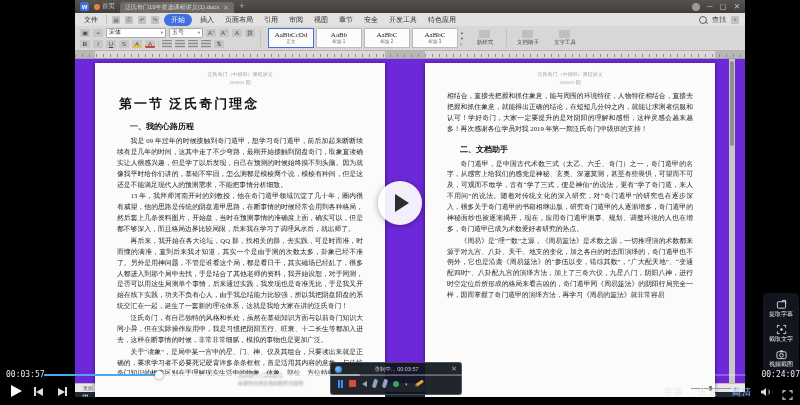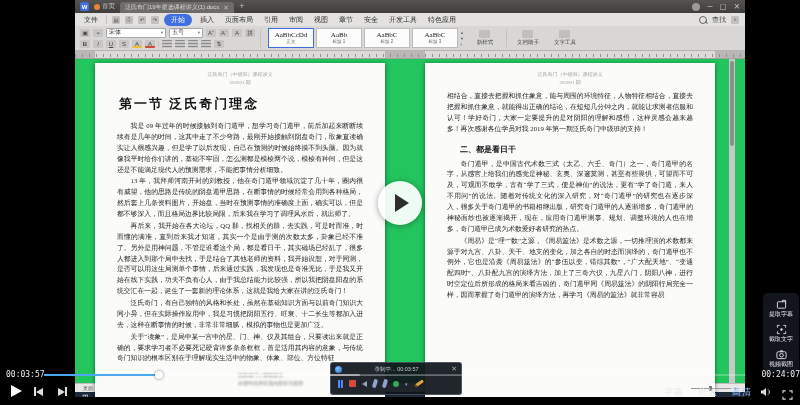--- a/index.html
+++ b/index.html
@@ -55,21 +55,21 @@
   .bigbtn{width:32px;display:flex;flex-direction:column;align-items:center;justify-content:center;font-size:5.5px;color:#444;gap:1px}
   .bicon{width:11px;height:8px;background:#c0bfbe;border-radius:1px}
 
   
   .ruler{height:7px;background:#b8b7b6;border-bottom:1px solid #a2a1a0;position:relative}
   .ruler .lit{position:absolute;top:0;height:100%;background:#dcdbda}
   .ruler .ticks{position:absolute;left:0;right:0;bottom:1px;height:3px;
      background:repeating-linear-gradient(90deg,#8f8f8f 0 1px,transparent 1px 7px)}
 
   
-  .docarea{position:relative;height:324px;background:#22c55e}
+  .docarea{position:relative;height:324px;background:#6d28d9}
   .page{position:absolute;top:4px;width:290px;height:340px;background:#fbfbfa;box-shadow:0 1px 4px rgba(0,0,0,.55);
         padding:8px 22px 0;box-sizing:border-box;overflow:hidden}
   .page.pl{left:20px}.page.pr{left:350px}
   .phead{font-size:5px;color:#a0a0a0;text-align:center;line-height:1.5;font-family:"Liberation Serif",serif}
   .ptitle{font-family:"Liberation Serif",serif;font-weight:bold;font-size:13px;color:#121212;margin:9px 0 8px 2px;letter-spacing:2px}
   .pheading{font-family:"Liberation Serif",serif;font-weight:bold;font-size:8px;color:#121212;margin:5px 0 4px;text-indent:13px}
   .para{font-family:"Liberation Serif",serif;font-size:6.8px;line-height:1.6;color:#262626;text-align:justify;
         text-indent:2em;margin:0 0 1px}
   .para.cont{text-indent:0}
   .dscroll{position:absolute;right:10px;top:0;width:6px;height:100%;background:#c9c8c7}
@@ -270,34 +270,35 @@
   </div>
 
   <div class="docarea">
 
     <div class="page pl">
       <div class="phead">
         <div>泛氏奇门（中级班）课程讲义</div>
         <div>202001 期</div>
       </div>
       <div class="ptitle">第一节 泛氏奇门理念</div>
+      <div class="pheading">一、我的心路历程</div>
       <p class="para">我是 09 年过年的时候接触到奇门遁甲，想学习奇门遁甲，前后加起来断断续续有是几年的时间，这其中走了不少弯路，最刚开始接触到阴盘奇门，取象直读确实让人很感兴趣，但是学了以后发现，自己在预测的时候始终摸不到头脑。因为就像我平时给你们讲的，基础不牢固，怎么测都是模棱两个说，模棱有种间，但是这还是不能满足现代人的预测需求，不能把事情分析细致。</p>
       <p class="para">13 年，我拜师河南开封的刘教授，他在奇门遁甲领域沉淀了几十年，圈内很有威望，他的思路是传统的阴盘遁甲思路，在断事情的时候经常会用到各种格局，然后套上几条资料图片，开始盘，当时在预测事情的准确度上面，确实可以，但是都不够深入，而且格局边界比较局限，后来我在学习了调理风水后，就出师了。</p>
       <p class="para">再后来，我开始在各大论坛，QQ 群，找相关的群，去实践，可是时而准，时而懂的满准，直到后来我才知道，其实一个是由于测的次数太多，卦象已经不准了。另外是用神问题，不管是谁看这个局，都是看日干，其实磁场已经乱了，很多人都进入到那个局中去找，于是结合了其他老师的资料，我开始设想，对于同测，是否可以用这生局测单个事情，后来通过实践，我发现也是奇准无比，于是我又开始在线下实践，功夫不负有心人，由于我总结能力比较强，所以我把阴盘阳盘的系统交汇在一起，诞生了一套新的理论体系，这就是我给大家在讲的泛氏奇门！</p>
       <p class="para">泛氏奇门，有自己独特的风格和长处，虽然在基础知识方面与以前奇门知识大同小异，但在实际操作应用中，我是习惯把阴阳五行、旺衰、十二长生等都加入进去，这样在断事情的时候，非常非常细腻，模拟的事物也是更加广泛。</p>
       <p class="para">关于“读象”，是局中某一宫中的星、门、神、仪及其组合，只要读出来就是正确的，要求学习者不必要死记硬背许多条条框框，首是活用其内容的意象，与传统奇门知识的根本区别在于理解现实生活中的物象、体象、部位、方位特征</p>
     </div>
 
     <div class="page pr">
       <div class="phead">
         <div>泛氏奇门（中级班）课程讲义</div>
         <div>202001 期</div>
       </div>
       <p class="para cont" style="margin-top:5px">相结合，直接去把握和抓住象意，能与周围的环境特征，人物特征相结合，直接去把握和抓住象意，就能得出正确的结论，在短短几分钟之内，就能让求测者信服和认可！学好奇门，大家一定要提升的是对阴阳的理解和感悟，这样灵感会越来越多！再次感谢各位学员对我 2019 年第一期泛氏奇门中级班的支持！</p>
-      <div class="pheading" style="margin-top:9px">二、都是看日干</div>
+      <div class="pheading" style="margin-top:9px">二、文档助手</div>
       <p class="para">奇门遁甲，是中国古代术数三式（太乙、六壬、奇门）之一，奇门遁甲的名字，从感官上给我们的感觉是神秘、玄奥、深邃莫测，甚至有些畏惧，可望而不可及，可观而不敢学，古有“学了三式，便是神仙”的说法，更有“学了奇门遁，来人不用问”的说法。随着对传统文化的深入研究，对“奇门遁甲”的研究也在逐步深入，很多关于奇门遁甲的书籍相继出版，研究奇门遁甲的人逐渐增多，奇门遁甲的神秘面纱也被逐渐揭开，现在，应用奇门遁甲测事、规划、调整环境的人也在增多，奇门遁甲已成为术数爱好者研究的热点。</p>
       <p class="para">《周易》是“理”“数”之源，《周易筮法》是术数之源，一切推理演的术数都来源于对九宫、八卦、天干、地支的变化，加之各自的时态而演绎的，奇门遁甲也不例外，它也是沿袭《周易筮法》的“参伍以变，错综其数”，“广大配天地”、“变通配四时”、八卦配九宫的演绎方法，加上了三奇六仪，九星八门，阴阳八神，进行时空定位后所形成的格局来看吉凶的，奇门遁甲同《周易筮法》的阴阳行局完全一样，因而掌握了奇门遁甲的演绎方法，再学习《周易的筮法》就非常容易</p>
     </div>
 
     <div class="dscroll">
       <span class="dthumb"></span>
     </div>
   </div>
 
   <div class="sb">

